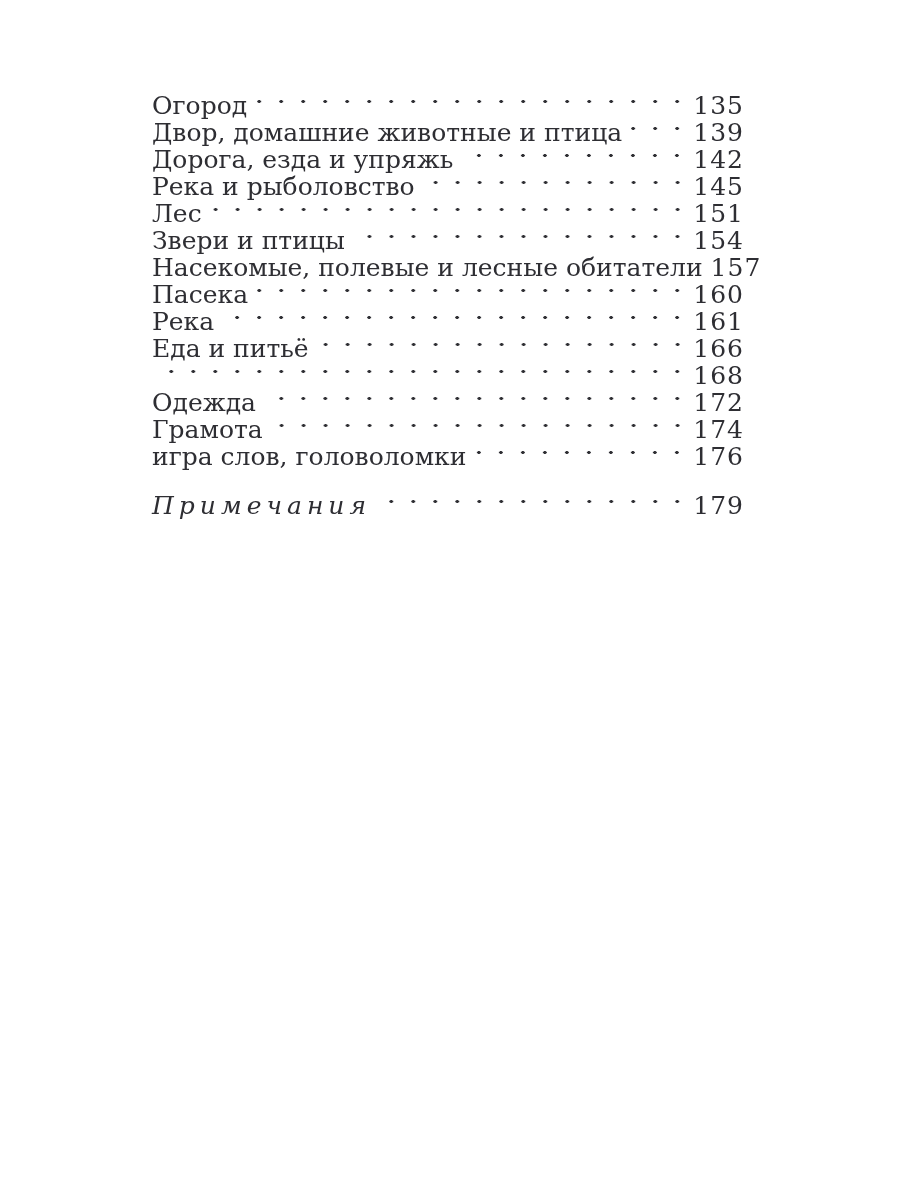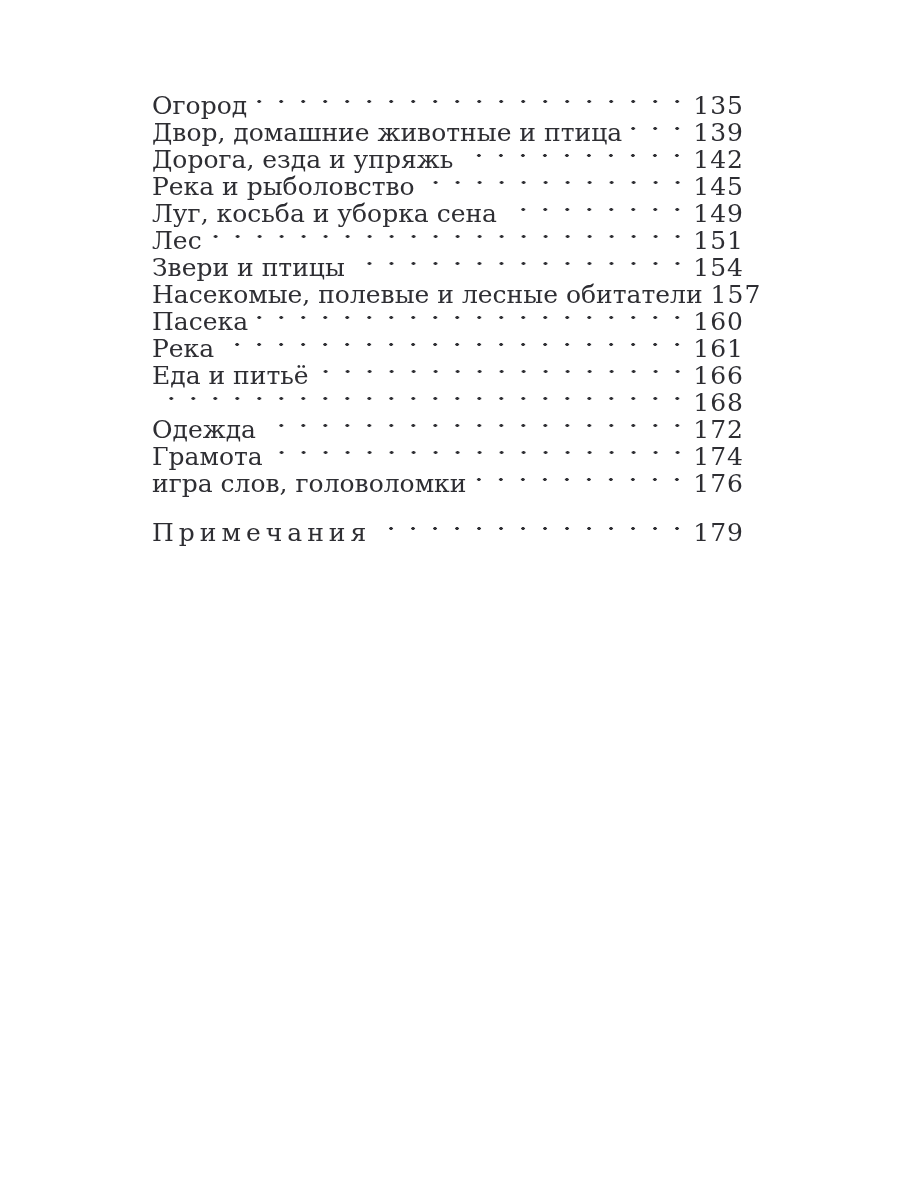--- a/index.html
+++ b/index.html
@@ -45,20 +45,21 @@
   .row .pagenum {
     flex: 0 0 auto;
     letter-spacing: 1px;
     text-align: left;
   }
   .row.no-leader .leader {
     background-image: none;
   }
   .row.spaced .label {
     letter-spacing: 5px;
+    font-style: italic;
   }
   .row.section-break {
     margin-top: 22px;
   }
 </style>
 </head>
 <body>
 
 <div class="page">
   <div class="toc">
@@ -79,25 +80,20 @@
     <span class="leader"></span>
     <span class="pagenum">142</span>
   </div>
 
   <div class="row">
     <span class="label">Река и рыболовство</span>
     <span class="leader"></span>
     <span class="pagenum">145</span>
   </div>
 
-  <div class="row">
-    <span class="label">Луг, косьба и уборка сена</span>
-    <span class="leader"></span>
-    <span class="pagenum">149</span>
-  </div>
 
   <div class="row">
     <span class="label">Лес</span>
     <span class="leader"></span>
     <span class="pagenum">151</span>
   </div>
 
   <div class="row">
     <span class="label">Звери и птицы</span>
     <span class="leader"></span>

